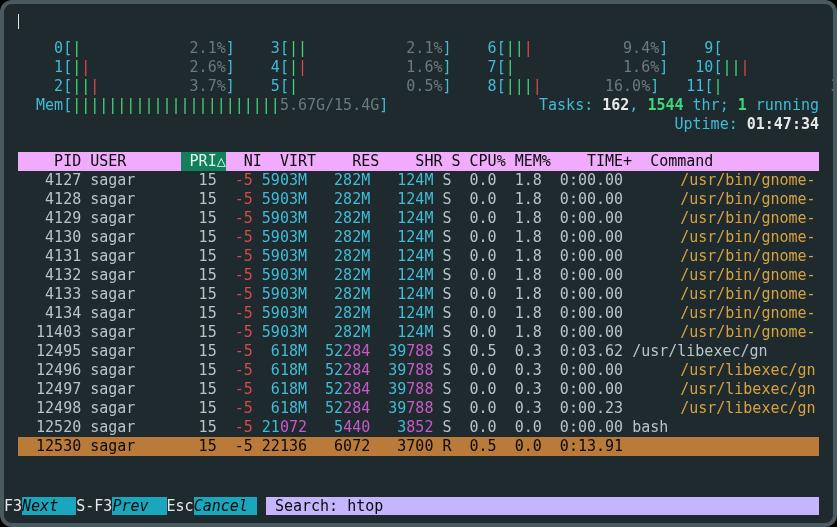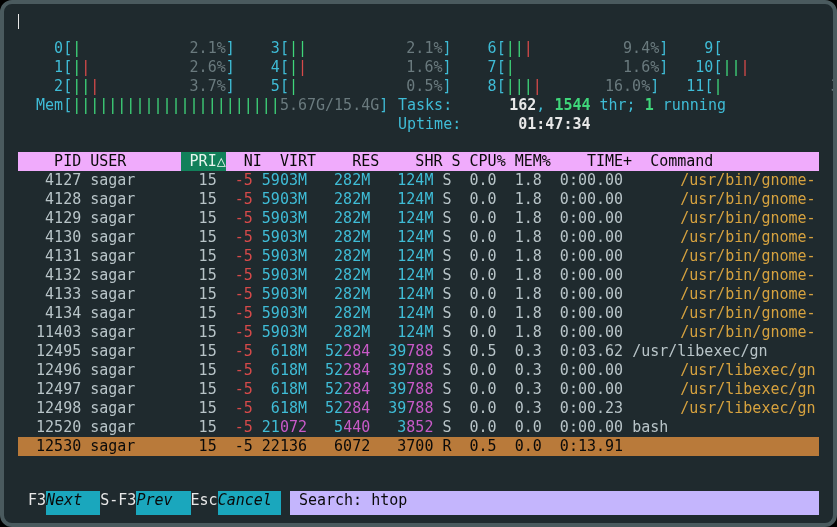--- a/index.html
+++ b/index.html
@@ -13,40 +13,40 @@
     position:relative;overflow:hidden;
   }
   .cursor{display:inline-block;width:1px;height:15px;background:#e8e8e8;vertical-align:top;}
   
   .meters{margin-top:6px;}
   .mrow{display:flex;white-space:pre;}
   .mcell{display:flex;}
   .c-label{color:#3fbcd6;}
   .c-br{color:#3fbcd6;}
   .c-dim{color:#6a7a7e;}
-  .c-white{color:#e8e8e8;font-weight:bold;margin-left:48px;}
+  .c-white{color:#e8e8e8;font-weight:bold;}
   .c-green{color:#3fd67a;}
   .c-orange{color:#d6a23f;margin-left:48px;}
   .c-red{color:#d64a4a;}
   .c-cyan{color:#3fbcd6;}
   .c-magenta{color:#c85ac8;}
-  .info{display:flex;white-space:pre;}
+  .info{display:flex;white-space:pre;justify-content:space-between;}
   .info-left{width:380px;}
   
   .hdr{background:#f0abfc;color:#0a0a0a;white-space:pre;display:flex;margin-top:18px;height:19px;}
   .hdr span{display:inline-block;}
   .sorted{background:#12805a;color:#e8f4ee;}
   .arrow{color:#e8f4ee;}
   .rows{}
   .row{white-space:pre;display:flex;height:19px;}
   .row span{display:inline-block;}
   .hl{background:#b97a3a;color:#0a0a0a;}
   .hl span{color:#0a0a0a !important;}
   
-  .footer{position:absolute;left:24px;right:14px;bottom:8px;white-space:pre;display:flex;height:24px;}
+  .footer{position:absolute;left:0;right:14px;bottom:8px;white-space:pre;display:flex;height:18px;}
   .fkey{color:#e8e8e8;}
   .flbl{background:#1aa7bd;color:#0a0a0a;font-style:italic;}
   .srch{background:#c4b5fd;color:#0a0a0a;flex:1;}
   
 </style>
 </head>
 <body>
 
 <div class="frame">
   <span class="cursor"></span>

